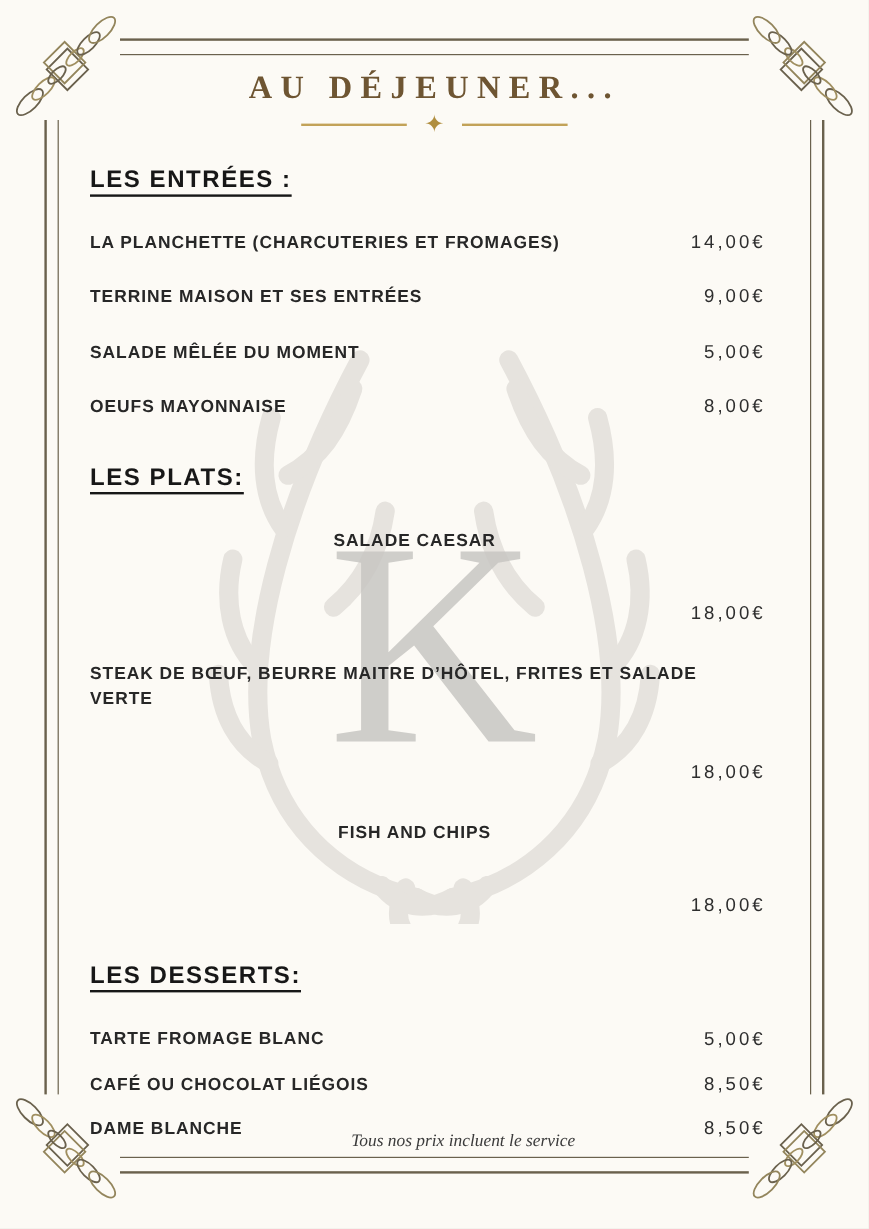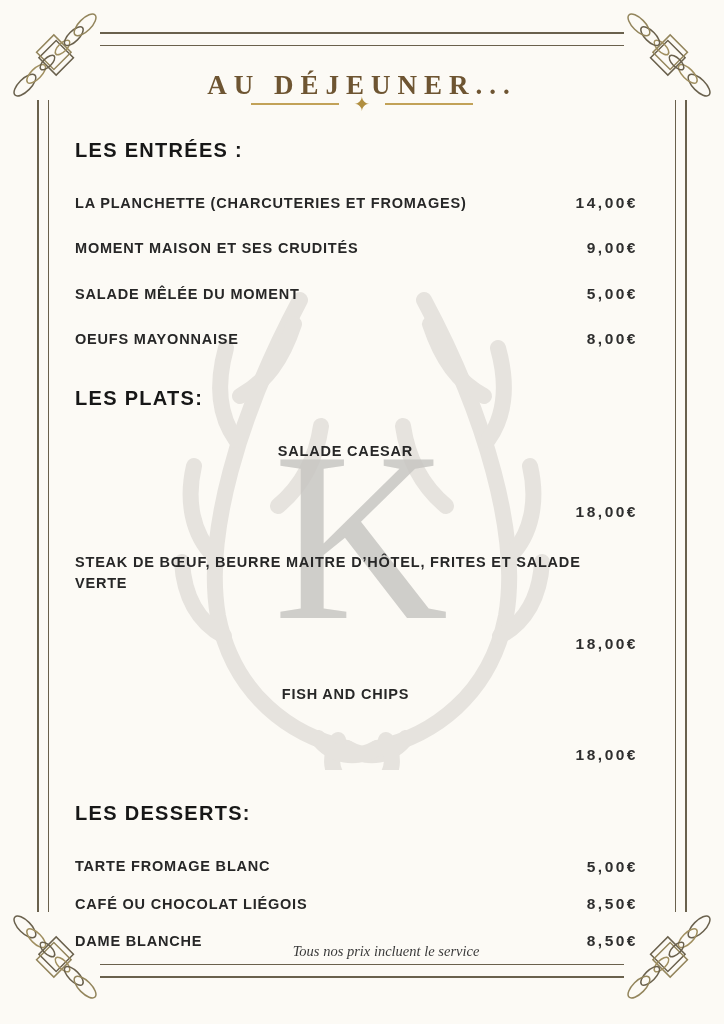--- a/index.html
+++ b/index.html
@@ -19,48 +19,48 @@
   .corner svg { width:100%; height:100%; display:block; }
   .corner.tl { left:8px;  top:8px; }
   .corner.tr { right:8px; top:8px;  transform:scaleX(-1); }
   .corner.bl { left:8px;  bottom:20px; transform:scaleY(-1); }
   .corner.br { right:8px; bottom:20px; transform:scale(-1,-1); }
 
   
   .page-title {
     position:absolute; top:54px; left:0; right:0; text-align:center;
     font-family:"Liberation Serif", serif; font-weight:700;
-    font-size:27px; letter-spacing:7px; color:#6e5532; margin:16px;
+    font-size:27px; letter-spacing:7px; color:#6e5532; margin:4px;
   }
   .divider { position:absolute; top:94px; left:0; right:0; display:flex; align-items:center; justify-content:center; gap:15px; }
   .divider .dline { width:88px; height:1.5px; background:#c2a258; }
   .divider .star  { color:#b08e3f; font-size:20px; line-height:1; }
 
   
   .watermark { position:absolute; left:142px; top:278px; width:440px; height:492px; z-index:0; }
   .watermark svg { width:100%; height:100%; display:block; }
 
   
   .content { position:absolute; left:75px; width:563px; top:139px; z-index:2; }
   .menu-section { margin-bottom:38px; }
   .section-heading {
     font-size:20px; font-weight:700; letter-spacing:1.3px; color:#171717;
-    text-underline-offset:6px; text-decoration-thickness:2px;
+    text-decoration:underline; text-underline-offset:6px; text-decoration-thickness:2px;
     margin:0 0 31px 0;
   }
   .row { display:flex; align-items:center; margin-bottom:25px;gap:42px; }
   .menu-section:nth-of-type(2) .row { margin-bottom:31px;flex-direction:column; }
   .menu-section:nth-of-type(3) .row { margin-bottom:17px; }
   .row:last-child { margin-bottom:0; }
   .row .name {
     font-size:14.5px; font-weight:700; letter-spacing:0.8px; color:#272727;
     line-height:1.4; padding-right:22px;
   }
   .row .price {
-    margin-left:auto; font-size:15.5px; font-weight:700; letter-spacing:2.5px;
+    margin-left:auto; font-size:15.5px; font-weight:400; letter-spacing:2.5px;
     color:#2e2e2e; white-space:nowrap;
   }
 
   
   .footer-note {
     position:absolute; bottom:64px; left:0; right:0; text-align:center;
     font-family:"Liberation Serif", serif; font-style:italic;
     font-size:14.5px; color:#3b3b3b; z-index:2;padding-left:48px;
   }
 </style>
@@ -163,21 +163,21 @@
   <main class="content">
   <section class="menu-section">
     <h2 class="section-heading">LES ENTRÉES :</h2>
     <div class="rows">
   <div class="row">
     <span class="name">LA PLANCHETTE (CHARCUTERIES ET FROMAGES)</span>
     <span class="price">14,00€</span>
   </div>
 
   <div class="row">
-    <span class="name">MOMENT MAISON ET SES CRUDITÉS</span>
+    <span class="name">TERRINE MAISON ET SES ENTRÉES</span>
     <span class="price">9,00€</span>
   </div>
 
   <div class="row">
     <span class="name">SALADE MÊLÉE DU MOMENT</span>
     <span class="price">5,00€</span>
   </div>
 
   <div class="row">
     <span class="name">OEUFS MAYONNAISE</span>

